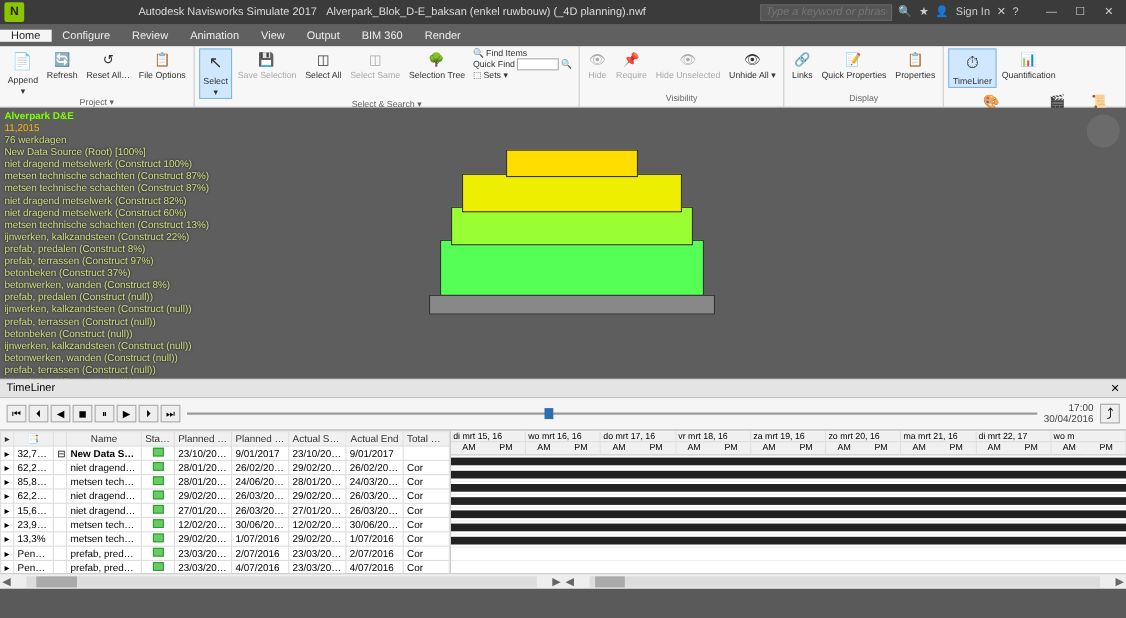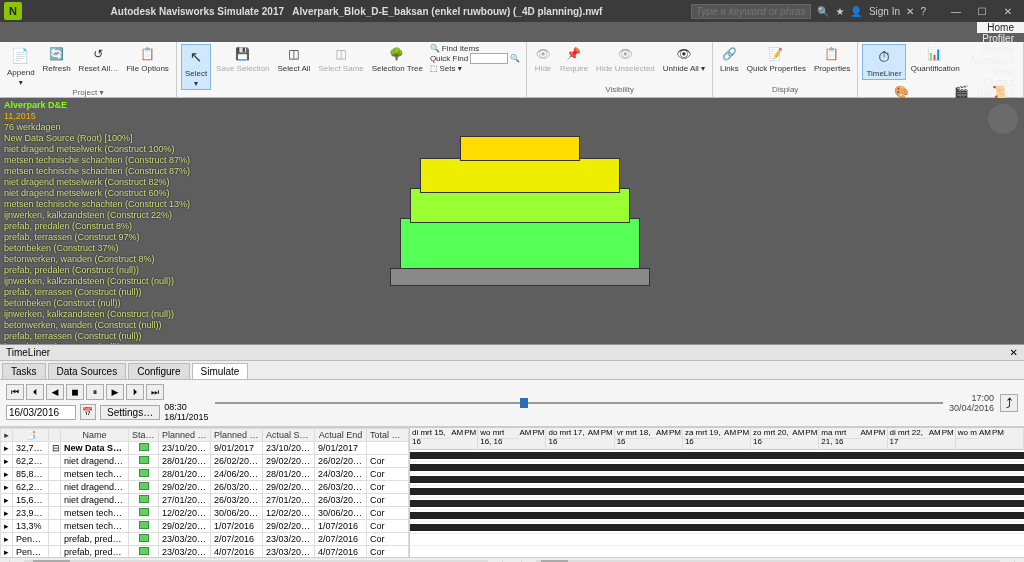--- a/index.html
+++ b/index.html
@@ -1,25 +1,25 @@
 <!DOCTYPE html>
 <html><head>
 <meta charset="utf-8">
 <style>
 * { margin: 0; padding: 0; box-sizing: border-box; font-family: "Segoe UI", Tahoma, sans-serif; }
 body { background: #5a5a5a; width: 1024px; height: 562px; overflow: hidden; font-size: 10px; }
 .titlebar { height: 22px; background: #3b3b3b; color: #ccc; display: flex; align-items: center; padding: 0 4px; }
 .titlebar .logo { width: 18px; height: 18px; background: #8bc400; color: #222; font-weight: bold; display: flex; align-items: center; justify-content: center; font-size: 11px; border-radius: 2px; }
-.titlebar .center { flex:1; text-align:center; font-size:10px; color:#ddd;font-weight:bold; }
+.titlebar .center { flex:1; text-align:center; font-size:10px; color:#ddd; }
 .titlebar input.search { background: #555; border: 1px solid #666; color: #aaa; font-size: 10px; padding: 1px 4px; width: 120px; font-style: italic; }
 .titlebar .right-controls { display: flex; align-items: center; gap: 6px; }
 .titlebar .win-btns { display: flex; gap: 2px; margin-left: 12px; }
 .titlebar .win-btns span { width: 24px; height: 16px; display: flex; align-items: center; justify-content: center; color: #ccc; font-size: 10px; }
 .titlebar .icon { color:#ccc; font-size:10px; }
-.menubar { height: 20px; background: #606060; display: flex; align-items: flex-end; flex-direction: column; }
+.menubar { height: 20px; background: #606060; display: flex; align-items: center; }
 .menubar .tab { padding: 0 10px; font-size: 10px; color: #eee; display: flex; align-items: center; cursor: pointer; }
 .menubar .tab.active { background: #f5f5f5; color: #222; }
 .ribbon { height: 56px; background: #f7f7f7; border-bottom: 1px solid #bbb; display: flex; }
 .ribbon .panel { border-right: 1px solid #ccc; padding: 2px 4px; display: flex; flex-direction: column; justify-content: space-between; }
 .ribbon .panel .items { display: flex; gap: 2px; align-items: flex-start; flex-wrap: wrap; }
 .ribbon .btn { display: flex; flex-direction: column; align-items: center; justify-content: center; padding: 1px 3px; font-size: 8px; color: #333; cursor: pointer; gap:1px; }
 .ribbon .btn.disabled { color: #aaa; }
 .ribbon .btn .ic { width: 18px; height: 18px; display: flex; align-items: center; justify-content: center; font-size: 12px; }
 .ribbon .btn.big .ic { width:22px; height:22px; font-size:15px; }
 .ribbon .btn.active { background: #cfe8ff; border: 1px solid #7fb7e6; }
@@ -51,21 +51,21 @@
 .sim-controls .times { font-size:9px; color:#444; text-align:right; line-height:10px; }
 .grid-wrap { display: flex; height: 130px; background:#fff; border-top:1px solid #ccc; }
 .grid-left { width: 410px; overflow: hidden; border-right: 1px solid #ccc; }
 .grid-left table { border-collapse: collapse; width: 100%; font-size: 9px; table-layout: fixed; }
 .grid-left th, .grid-left td { border: 1px solid #ddd; padding: 1px 3px; white-space: nowrap; overflow: hidden; text-overflow: ellipsis; }
 .grid-left th { background: #f0f0f0; font-weight: normal; color: #333; font-size:9px; }
 .grid-left td.status { text-align:center; }
 .grid-left td.status span { display:inline-block; width:10px; height:8px; background:#6c6; border:1px solid #393; }
 .grid-right { flex: 1; overflow: hidden; position: relative; }
 .gantt-header { display: flex; font-size: 8px; background: #f0f0f0; border-bottom: 1px solid #ccc; height:22px; }
-.gantt-header .day { flex: 1; border-right: 1px solid #ddd; display:flex; flex-direction:row; }
+.gantt-header .day { flex: 1; border-right: 1px solid #ddd; display:flex; flex-direction:column; }
 .gantt-header .day .d1 { padding:0 2px; border-bottom:1px solid #ddd; height:11px; }
 .gantt-header .day .d2 { display:flex; height:16px; }
 .gantt-header .day .d2 span { flex:1; text-align:center; border-right:1px solid #eee; }
 .gantt-rows { position: relative; }
 .gantt-row { height: 12px; border-bottom: 1px solid #eee; position: relative; }
 .gantt-row .bar { position: absolute; top: 2px; height: 7px; background: #444; }
 .gantt-row .bar.full { left:0; right:0; background:#222; }
 .hscroll { height: 14px; background: #eee; border-top: 1px solid #ccc; display:flex; align-items:center; }
 .hscroll .track { flex:1; height:10px; background:#ddd; position:relative; margin:0 12px; }
 .hscroll .thumb { position:absolute; height:100%; background:#aaa; }
@@ -90,21 +90,21 @@
     <div class="win-btns">
       <span>—</span>
       <span>☐</span>
       <span>✕</span>
     </div>
   </div>
 </div>
 
 <div class="menubar" id="menubar">
     <div class="tab active">Home</div>
-    <div class="tab">Profiler</div>
+    <div class="tab">Configure</div>
     <div class="tab">Review</div>
     <div class="tab">Animation</div>
     <div class="tab">View</div>
     <div class="tab">Output</div>
     <div class="tab">BIM 360</div>
     <div class="tab">Render</div>
   </div>
 
 <div class="ribbon">
   <div class="panel">
@@ -161,20 +161,21 @@
             <span>Quick Find</span>
             <input style="width: 38px; height: 11px; border: 1px solid rgb(170, 170, 170);">
             <span>🔍</span>
           </div>
         <div class="mini">
             <span>⬚</span>
             <span>Sets ▾</span>
           </div>
       </div>
     </div>
+    <div class="panel-label">Select &amp; Search ▾</div>
   </div>
   <div class="panel">
     <div class="items">
       <div class="btn disabled">
           <span class="ic">👁</span>
           <span>Hide</span>
         </div>
       <div class="btn disabled">
           <span class="ic">📌</span>
           <span>Require</span>
@@ -288,46 +289,31 @@
     <div class="block" style="left:10px;top:140px;width:260px;height:18px;background:#888;"></div>
   </div>
   <div style="position:absolute;top:6px;right:6px;width:30px;height:30px;background:#777;border-radius:50%;opacity:.5"></div>
 </div>
 
 <div class="panel-container">
   <div class="panel-title">
     <span>TimeLiner</span>
     <span class="close">✕</span>
   </div>
-  <div class="subtabs" id="tl-tabs">
-      <div class="st">Tasks</div>
-      <div class="st">Data Sources</div>
-      <div class="st">Configure</div>
-      <div class="st active">Simulate</div>
-    </div>
   <div class="sim-controls">
     <div style="display:flex;flex-direction:column;gap:2px">
       <div class="play-row">
         <button>⏮</button>
         <button>⏴</button>
         <button>◀</button>
         <button>◼</button>
         <button>⏸</button>
         <button>▶</button>
         <button>⏵</button>
         <button>⏭</button>
-      </div>
-      <div style="display:flex;gap:4px;align-items:center">
-        <input class="date" value="16/03/2016" style="">
-        <button style="width:16px;height:16px;font-size:9px;border:1px solid #aaa;background:#eee">📅</button>
-        <button class="settings-btn">Settings…</button>
-        <div style="font-size:9px;line-height:10px">
-          <div>08:30</div>
-          <div>18/11/2015</div>
-        </div>
       </div>
     </div>
     <div class="slider">
       <div class="track"></div>
       <div class="thumb" id="slider-thumb" style="left: 42%;"></div>
     </div>
     <div class="times">
       <div>17:00</div>
       <div>30/04/2016</div>
     </div>

